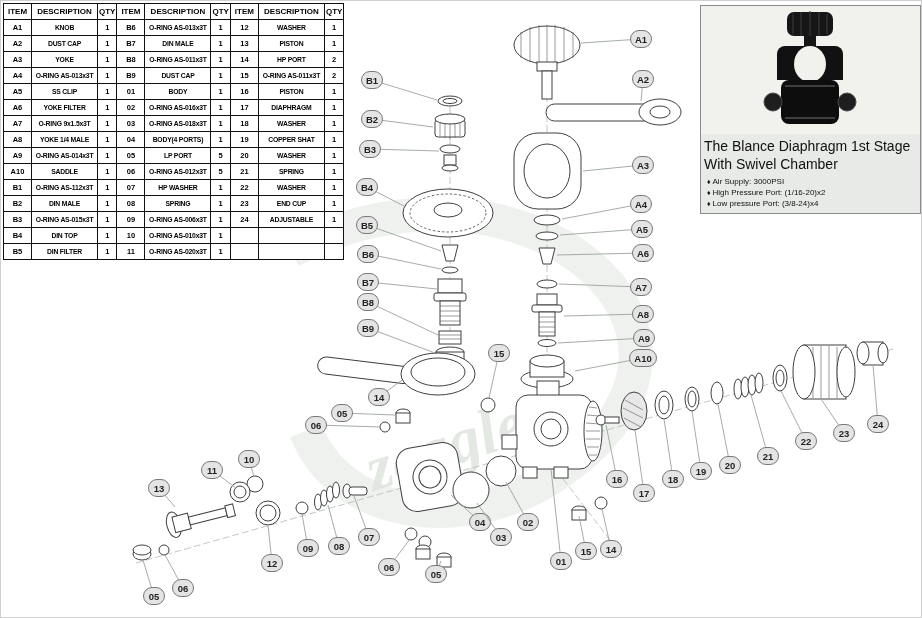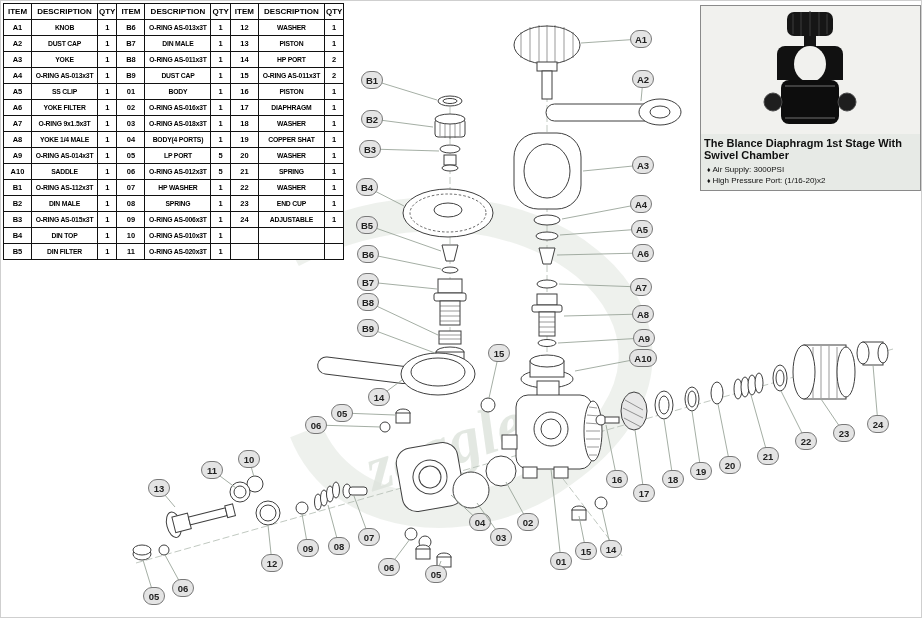--- a/index.html
+++ b/index.html
@@ -13,21 +13,21 @@
   table.parts th{border:1px solid #111;font-size:8px;font-weight:bold;height:16px;padding:0 1px;text-align:center;background:#fff;white-space:nowrap;overflow:hidden}
   table.parts td{border:1px solid #111;font-size:7.5px;font-weight:bold;height:16px;text-align:center;padding:0 1px;white-space:nowrap;overflow:hidden;background:#fff}
   table.parts th:nth-child(3n+1){width:28px}
   table.parts th:nth-child(3n+2){width:66px}
   table.parts th:nth-child(3n){width:18px}
   table.parts td.desc{font-size:6.8px;letter-spacing:-0.2px}
 
   
   .specbox{position:absolute;left:699px;top:4px;width:221px;z-index:2;border:1px solid #8a8a8a;background:#e7eae6}
   .photo{display:block;width:219px;height:128px;background:#f2f2ef}
-  .caption{font-size:11px;font-weight:bold;line-height:12px;padding:3px 3px 1px 3px;color:#101010}
+  .caption{font-size:14px;font-weight:normal;line-height:18px;padding:3px 3px 1px 3px;color:#101010}
   .speclist{list-style:none;padding:2px 21px 4px 6px}
   .speclist li{font-size:8px;line-height:11px;color:#101010}
   .speclist li::before{content:"\2666  ";font-size:7px}
 
   
   .wm-sw{stroke:#e2e7e1;stroke-width:34;fill:none;opacity:.6}
   .wm-tx{font:italic bold 64px "Liberation Serif",serif;fill:#dde3dc;opacity:.8}
   .axis{stroke:#b9c2b9;stroke-width:.9;fill:none;stroke-dasharray:7 3}
   .parts-g ellipse,.parts-g rect,.parts-g circle,.parts-g path,.parts-g polygon{stroke:#3f3f3f;stroke-width:1;fill:#fff}
   .parts-g .hatch{stroke:#555;stroke-width:.6;fill:none}
@@ -541,16 +541,17 @@
       <rect x="80" y="74" width="58" height="44" rx="8" fill="#0d0d0d"></rect>
       <circle cx="72" cy="96" r="9" fill="#1e1e1e" stroke="#4a4a4a"></circle>
       <circle cx="146" cy="96" r="9" fill="#1e1e1e" stroke="#4a4a4a"></circle>
       <path d="M84,80 h50" stroke="#3e3e3e" stroke-width="2"></path>
       <path d="M84,112 h50" stroke="#3e3e3e" stroke-width="2"></path>
     </svg>
     <div class="caption">The Blance Diaphragm 1st Stage With Swivel Chamber</div>
     <ul class="speclist">
         <li>Air Supply: 3000PSI</li>
         <li>High Pressure Port: (1/16-20)x2</li>
+        <li>Low pressure Port: (3/8-24)x4</li>
       </ul>
   </div>
 
 </div>
 
 </body></html>

